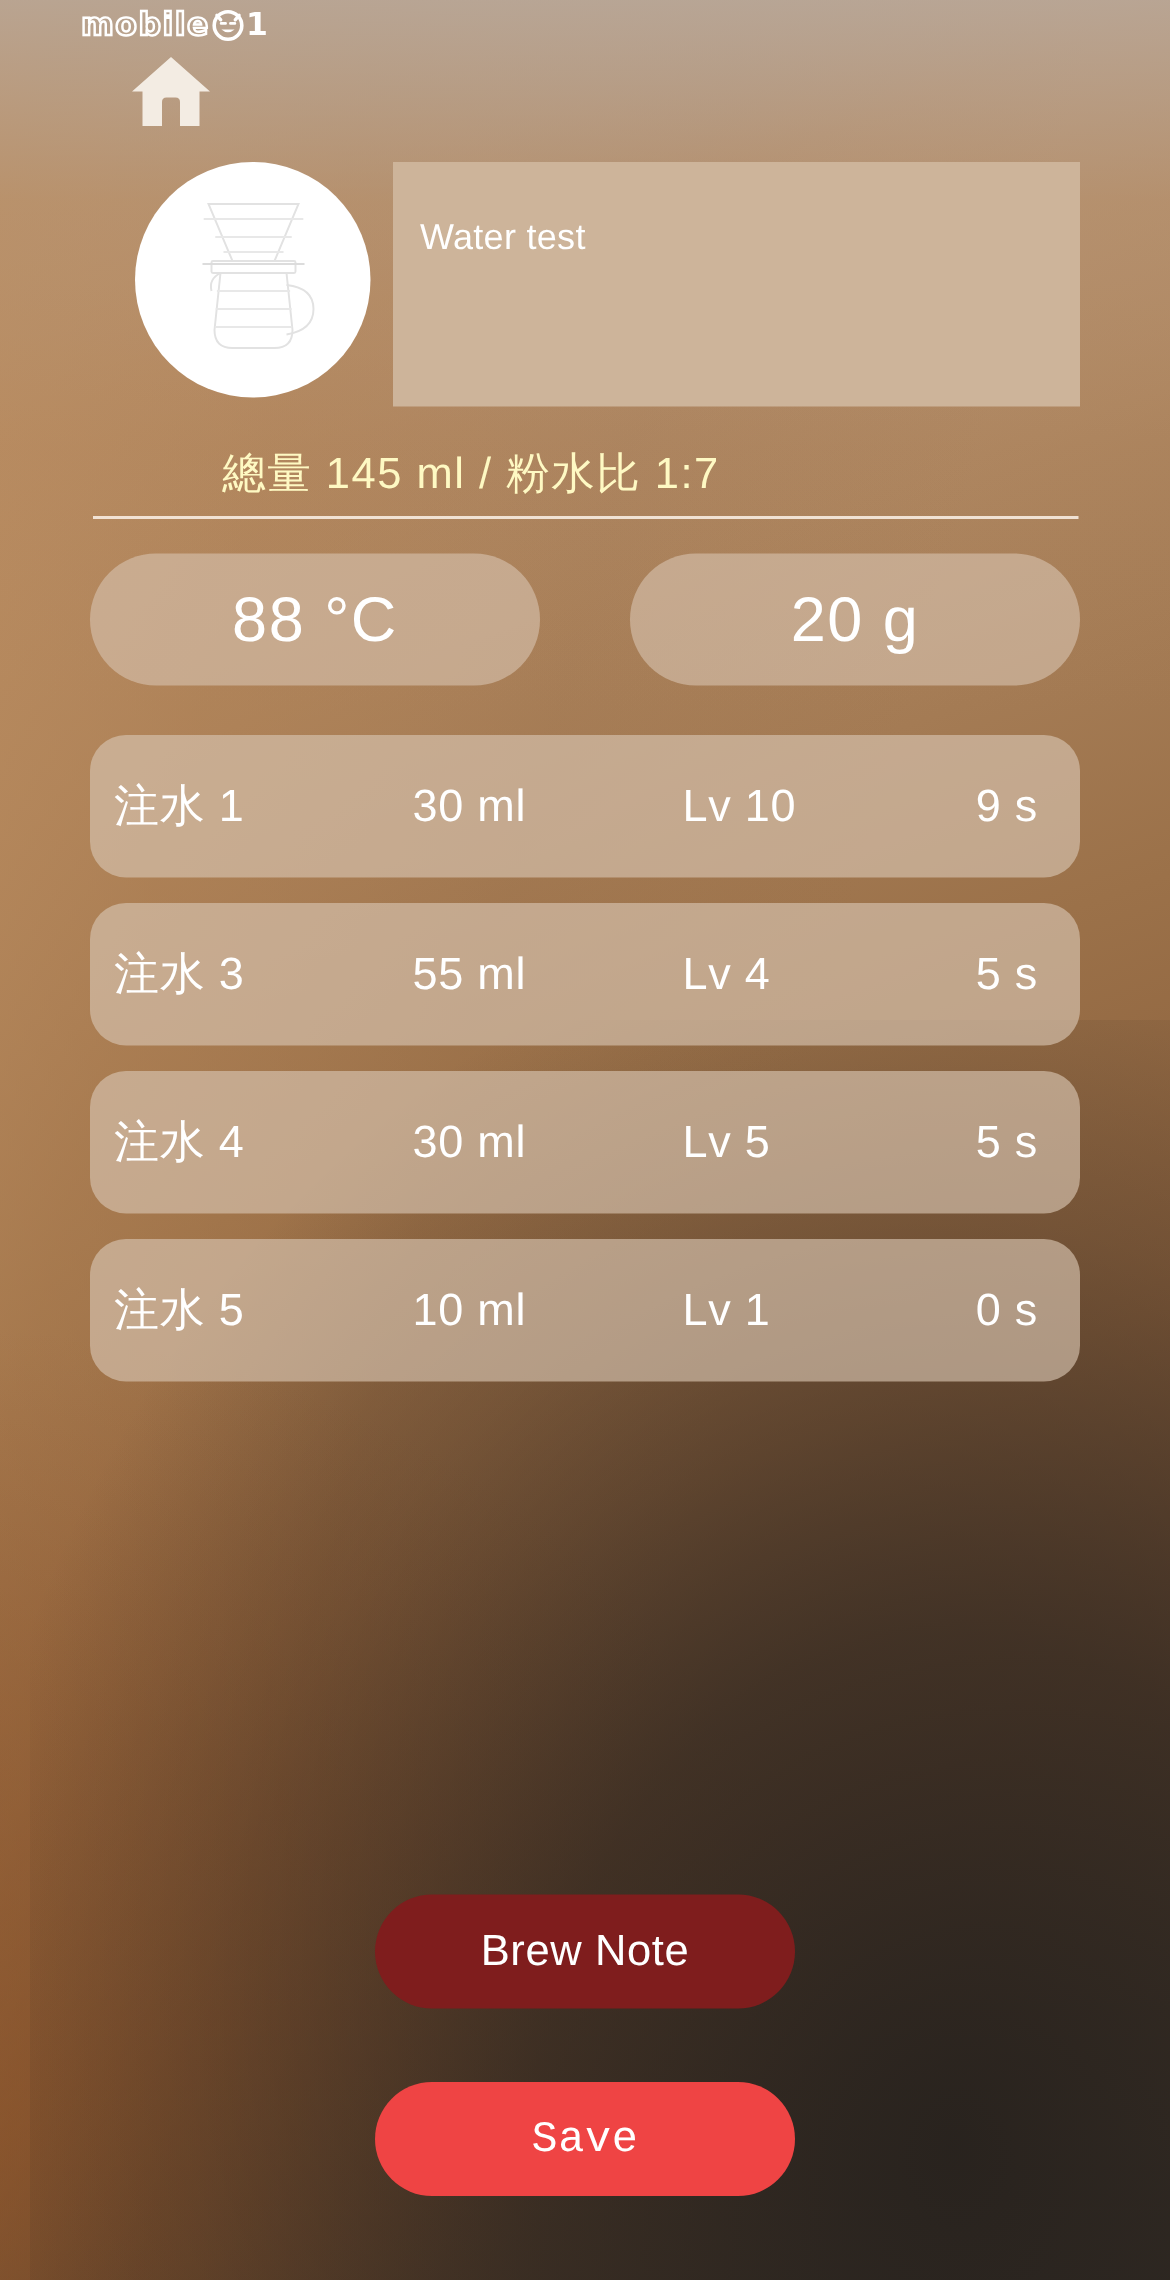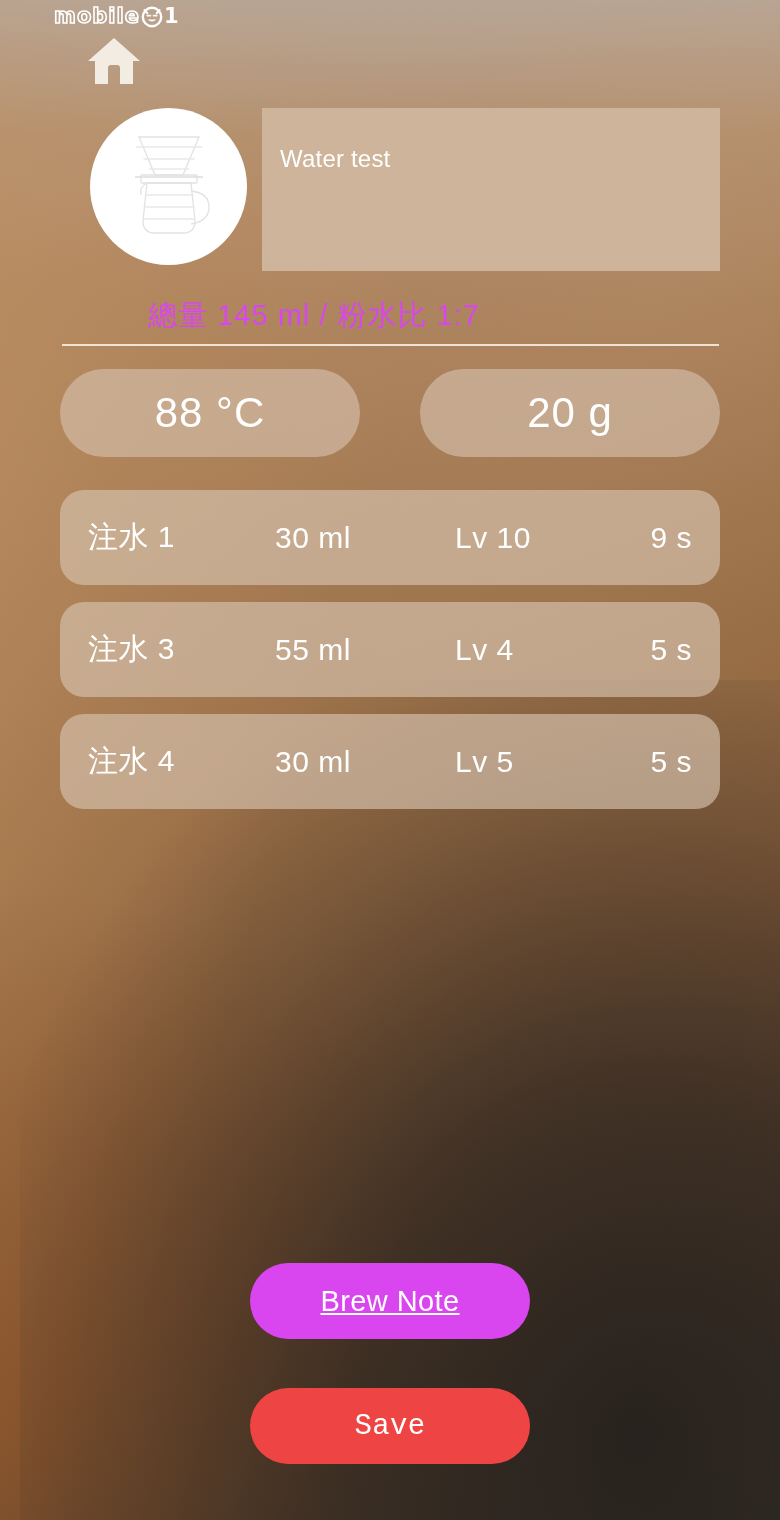--- a/index.html
+++ b/index.html
@@ -144,21 +144,21 @@
     line-height: 1.2;
     letter-spacing: 0.2px;
   }
 
   
   .summary {
     position: absolute;
     left: 0; top: 296px;
     width: 628px;
     text-align: center;
-    color: #d946ef;
+    color: #fef9c3;
     font-size: 29px;
     letter-spacing: 1px;
   }
   .divider {
     position: absolute;
     left: 62px; top: 344px;
     width: 657px; height: 2px;
     background: rgba(255,247,238,0.82);
   }
 
@@ -195,42 +195,42 @@
     margin-bottom: 17px;
     border-radius: 24px;
     background: rgba(214,194,175,0.66);
     display: flex;
     align-items: center;
     color: #ffffff;
     font-size: 30px;
     letter-spacing: 0.5px;
     cursor: pointer;
   }
-  .st-label { position: absolute; left: 28px; text-align: right; }
+  .st-label { position: absolute; left: 16px; text-align: right; }
   .st-vol   { position: absolute; left: 215px; }
   .st-lv    { position: absolute; left: 395px; }
   .st-time  { position: absolute; right: 28px; }
 
   
   .btn {
     position: absolute;
     left: 250px;
     width: 280px; height: 76px;
     border-radius: 38px;
     display: flex;
     align-items: center;
     justify-content: center;
     color: #ffffff;
     font-size: 29px;
     letter-spacing: 0.4px;
     cursor: pointer;
     border: none;
   }
   .btn-note { top: 1263px; background: #cdbda f; background: #cbbaa8; }
-  .btn-note { background: #d946ef; text-decoration: underline; }
+  .btn-note { background: #7f1d1d; }
   .btn-save { top: 1388px; background: #ef4444; font-family: Liberation Mono, monospace; }
 </style>
 </head>
 <body>
 
 <div id="app">
 
   <div class="bg-base"></div>
   <div class="bg-left"></div>
   <div class="bg-topglow"></div>
@@ -312,18 +312,24 @@
         <span class="st-vol">55 ml</span>
         <span class="st-lv">Lv 4</span>
         <span class="st-time">5 s</span>
       </div>
       <div class="step">
         <span class="st-label">注水 4</span>
         <span class="st-vol">30 ml</span>
         <span class="st-lv">Lv 5</span>
         <span class="st-time">5 s</span>
       </div>
+      <div class="step">
+        <span class="st-label">注水 5</span>
+        <span class="st-vol">10 ml</span>
+        <span class="st-lv">Lv 1</span>
+        <span class="st-time">0 s</span>
+      </div>
     </div>
 
   <div class="btn btn-note">Brew Note</div>
   <div class="btn btn-save">Save</div>
 
 </div>
 
 </body></html>

